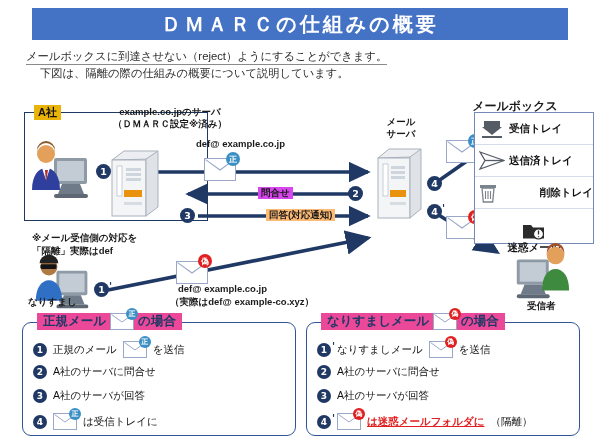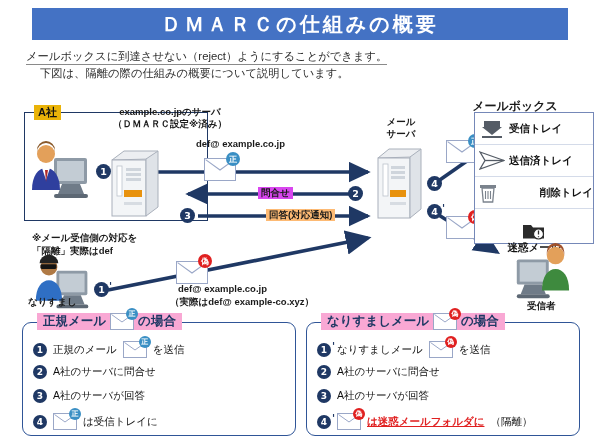--- a/index.html
+++ b/index.html
@@ -81,21 +81,21 @@
   .mbrow .ic{width:34px;display:flex;justify-content:center;align-items:center;}
   .mbrow .lb{font-size:10.5px;font-weight:bold;color:#111;white-space:nowrap;}
   
   .legend{
     position:absolute;top:322px;width:272px;height:112px;
     border:1.5px solid #2f5597;border-radius:9px;
   }
   #legend-left{left:22px;}
   #legend-right{left:306px;}
   .legend-head{
-    position:absolute;top:-10px;left:14px;background:#f9a8d4;padding:0 6px;
+    position:absolute;top:-10px;left:14px;background:#ec4899;padding:0 6px;
     display:flex;align-items:center;gap:4px;
     font-size:12.5px;font-weight:bold;color:#1f3864;white-space:nowrap;
   }
   .legend-row{
     position:absolute;left:10px;display:flex;align-items:center;gap:6px;
     font-size:10.5px;color:#111;white-space:nowrap;
   }
   .legend-row .num{
     width:14px;height:14px;border-radius:50%;background:#1f3864;color:#fff;
     font-size:9px;font-weight:bold;display:flex;align-items:center;justify-content:center;

